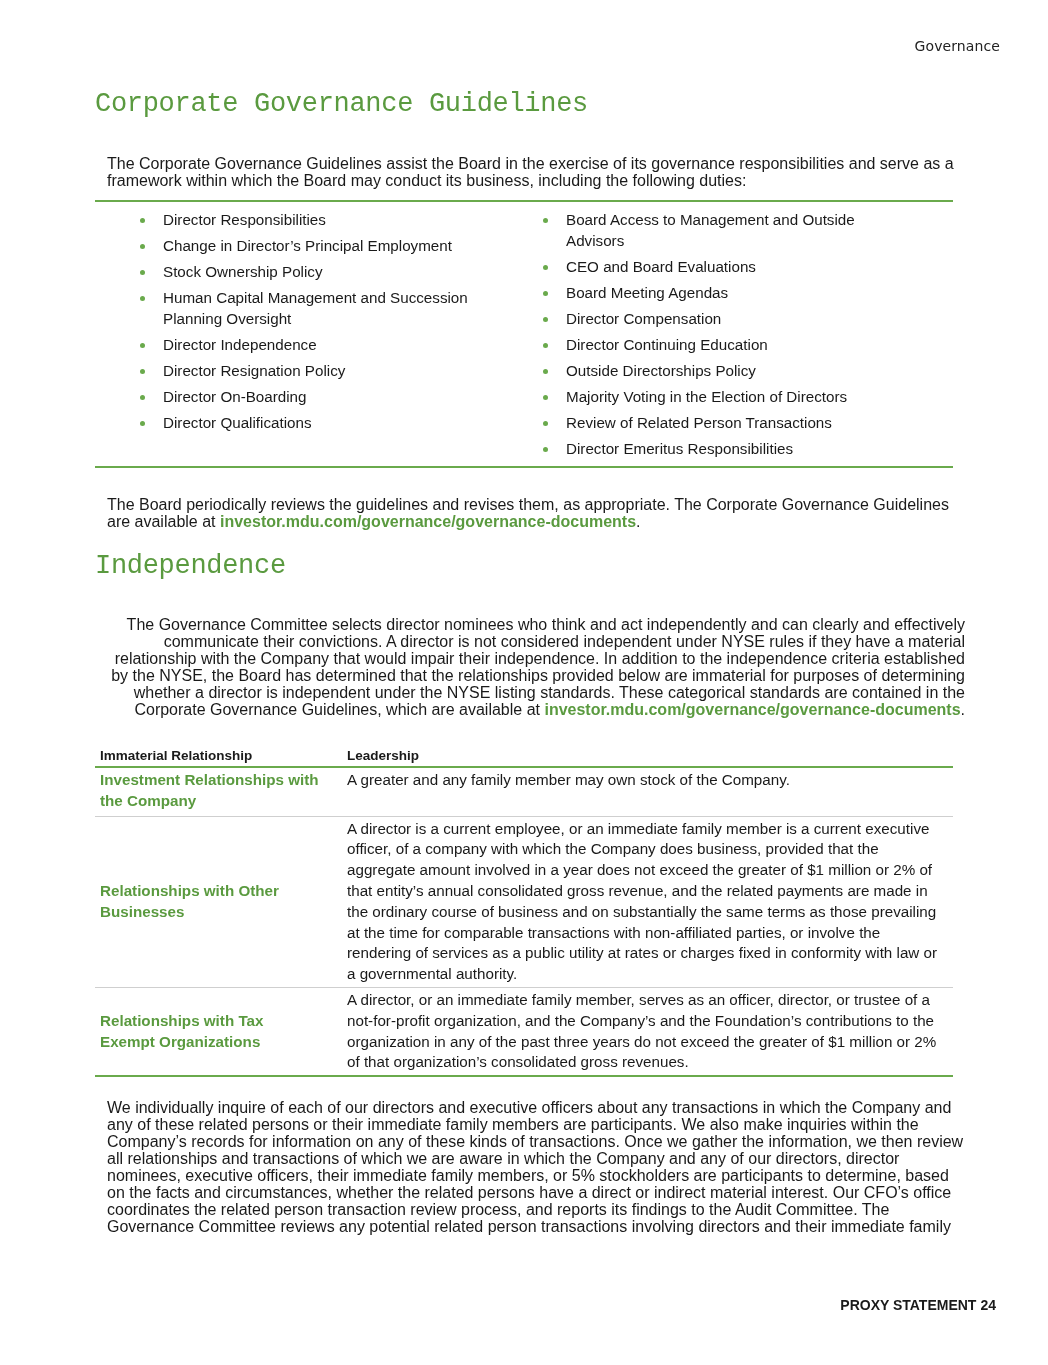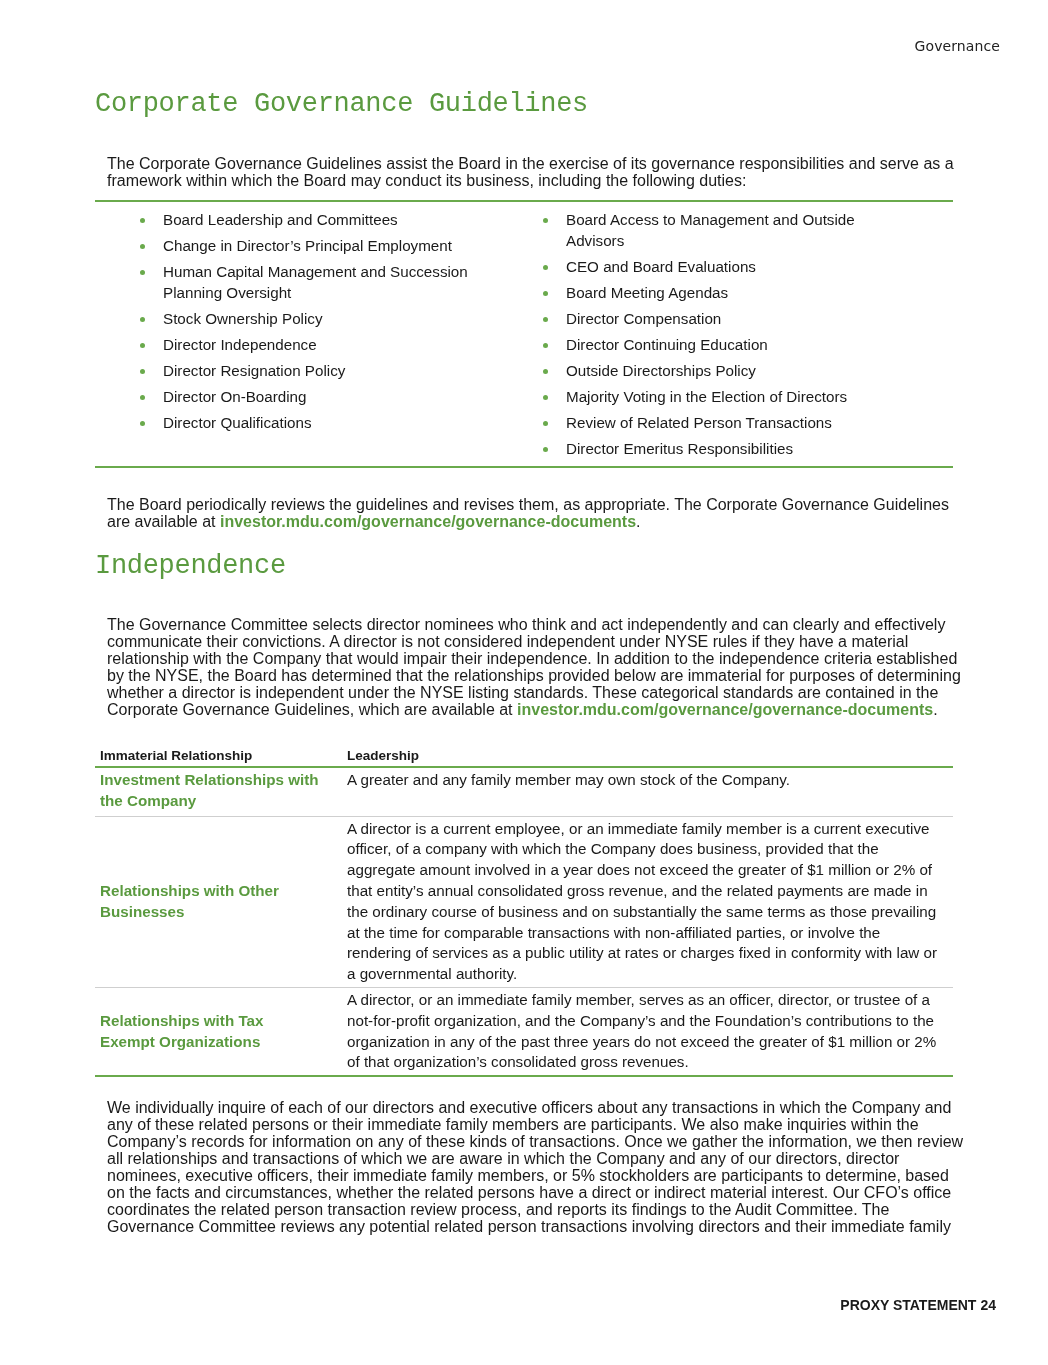--- a/index.html
+++ b/index.html
@@ -12,21 +12,21 @@
   .h1-b { position: absolute; top: 551px; left: 0; }
   p { margin: 12px; font-size: 16px; line-height: 17px; }
   .p1 { position: absolute; top: 143px; left: 0; width: 858px; }
   .duties { position: absolute; top: 200px; left: 0; width: 858px; height: 264px; border-top: 2px solid #6aaa4c; border-bottom: 2px solid #6aaa4c; }
   .col { position: absolute; top: 8px; }
   .col-left { left: 42px; width: 380px; }
   .col-right { left: 445px; width: 380px; }
   .duty { position: relative; padding-left: 26px; font-size: 15.2px; line-height: 20.8px; margin-bottom: 5.2px; }
   .bullet { position: absolute; left: 3px; top: 8px; width: 5px; height: 5px; border-radius: 50%; background: #6aaa4c; }
   .p2 { position: absolute; top: 484px; left: 0; width: 858px; }
-  .p3 { position: absolute; top: 604px; left: 0; width: 858px; }
+  .p3 { position: absolute; top: 604px; left: 0; width: 858px; text-align: right; }
   .link { color: #5a9a3f; font-weight: bold; }
   table { position: absolute; top: 746px; left: 0; width: 858px; border-collapse: collapse; }
   th { text-align: left; font-size: 13.5px; font-weight: bold; padding: 2px 5px 3px 5px; border-bottom: 2px solid #6aaa4c; vertical-align: bottom; }
   td { font-size: 15.2px; line-height: 20.8px; padding: 2px 5px 2px 5px; border-bottom: 1px solid #cfcfcf; vertical-align: top; }
   td.rel { color: #5a9a3f; font-weight: bold; width: 212px; }
   td.rel.middle { vertical-align: middle; }
   tr.last td { border-bottom: 2px solid #6aaa4c; }
   .p4 { position: absolute; top: 1087px; left: 0; width: 860px; }
   .footer { position: absolute; top: 1297px; right: 52px; font-size: 14px; font-weight: bold; }
   .footer .page-num { margin-left: 4px; }
@@ -36,24 +36,24 @@
 
 <div class="running-head">Governance</div>
 
 <div class="content">
 
   <h1 class="h1-a">Corporate Governance Guidelines</h1>
   <p class="p1">The Corporate Governance Guidelines assist the Board in the exercise of its governance responsibilities and serve as a framework within which the Board may conduct its business, including the following duties:</p>
 
   <div class="duties">
     <div class="col col-left">
-      <div class="duty"><span class="bullet"></span><span>Board Leadership and Committees</span></div>
+      <div class="duty"><span class="bullet"></span><span>Director Responsibilities</span></div>
       <div class="duty"><span class="bullet"></span><span>Change in Director’s Principal Employment</span></div>
+      <div class="duty"><span class="bullet"></span><span>Stock Ownership Policy</span></div>
       <div class="duty" style="width:330px"><span class="bullet"></span><span>Human Capital Management and Succession Planning Oversight</span></div>
-      <div class="duty"><span class="bullet"></span><span>Stock Ownership Policy</span></div>
       <div class="duty"><span class="bullet"></span><span>Director Independence</span></div>
       <div class="duty"><span class="bullet"></span><span>Director Resignation Policy</span></div>
       <div class="duty"><span class="bullet"></span><span>Director On-Boarding</span></div>
       <div class="duty"><span class="bullet"></span><span>Director Qualifications</span></div>
     </div>
     <div class="col col-right">
       <div class="duty" style="width:310px"><span class="bullet"></span><span>Board Access to Management and Outside Advisors</span></div>
       <div class="duty"><span class="bullet"></span><span>CEO and Board Evaluations</span></div>
       <div class="duty"><span class="bullet"></span><span>Board Meeting Agendas</span></div>
       <div class="duty"><span class="bullet"></span><span>Director Compensation</span></div>

